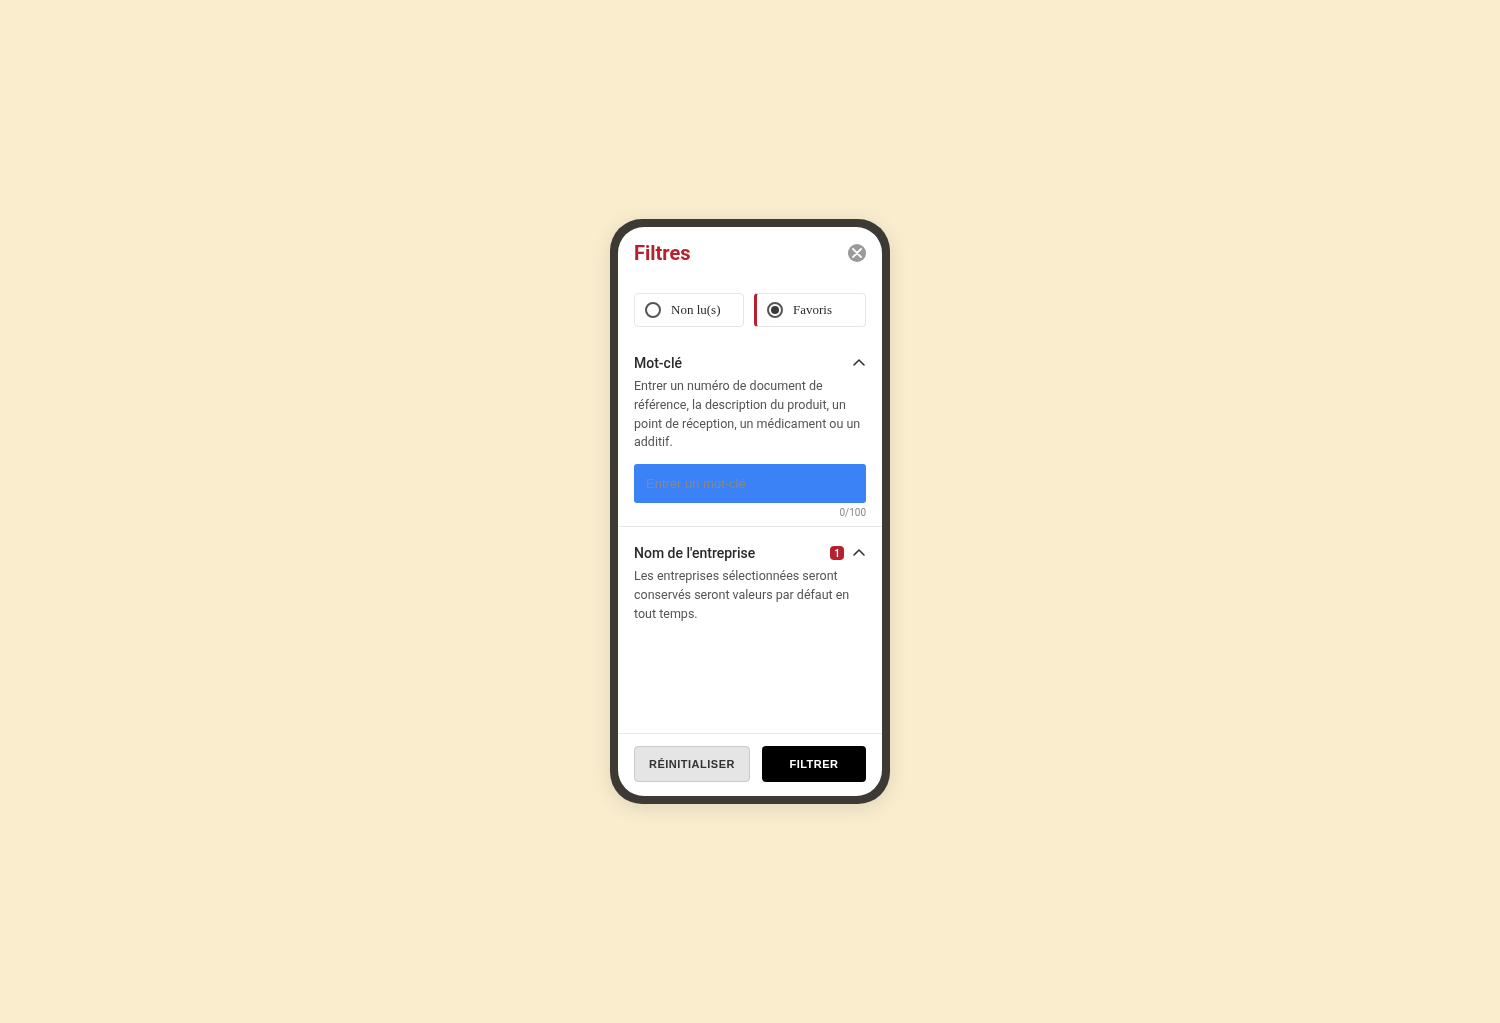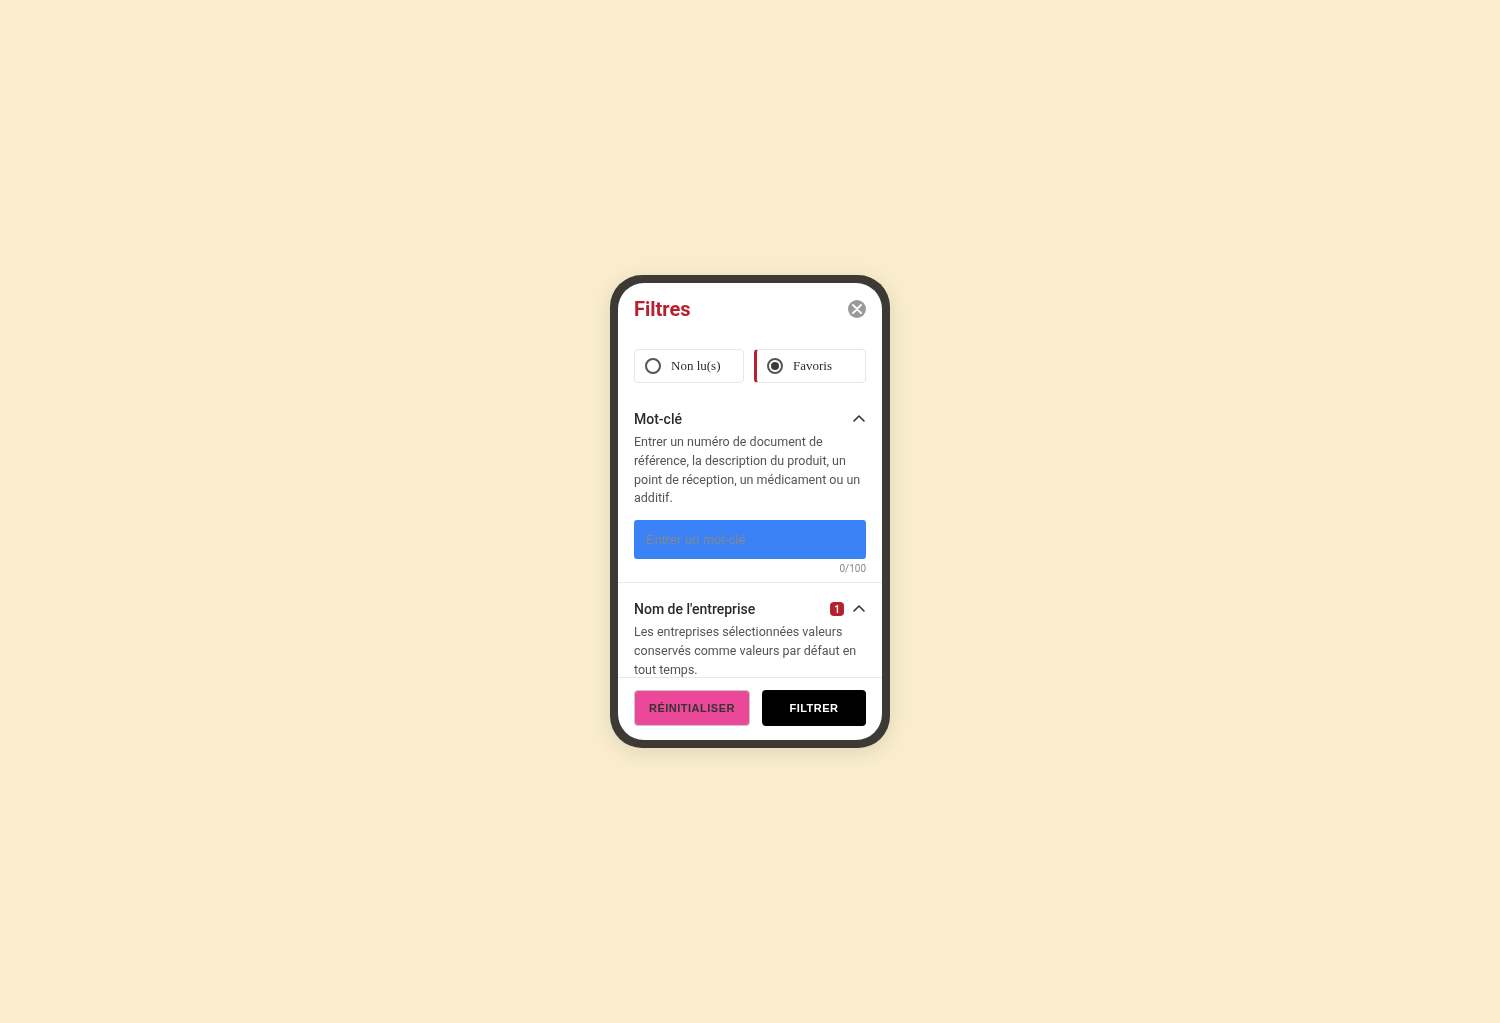--- a/index.html
+++ b/index.html
@@ -11,21 +11,21 @@
       background: #f9edce;
       width: 1500px;
       height: 1023px;
       display: flex;
       align-items: center;
       justify-content: center;
       font-family: -apple-system, BlinkMacSystemFont, "Segoe UI", Roboto, sans-serif;
     }
     .phone-frame {
       width: 280px;
-      height: 473px;
+      height: 585px;
       background: #3d3935;
       border-radius: 32px;
       padding: 8px;
       box-shadow: 0 4px 20px rgba(0,0,0,0.1);
     }
     .phone-screen {
       width: 100%;
       height: 100%;
       background: #ffffff;
       border-radius: 26px;
@@ -215,21 +215,21 @@
       padding: 11px 8px;
       font-size: 11px;
       font-weight: 600;
       letter-spacing: 0.5px;
       cursor: pointer;
       text-align: center;
       border: none;
     }
     .btn-reset {
       flex: 0 0 auto;
-      background: #ec4899;
+      background: #e5e5e5;
       color: #333;
       border: 1px solid #c8c8c8;
       padding-left: 14px;
       padding-right: 14px;
     }
     .btn-filter {
       flex: 1;
       background: #000000;
       color: #fff;
     }
@@ -283,21 +283,21 @@
       <div class="section-header">
         <div class="section-title">Nom de l'entreprise</div>
         <div class="section-right">
           <div class="badge">1</div>
           <svg class="chevron" viewBox="0 0 14 14">
             <path d="M2 9 L7 4 L12 9" stroke="#333" stroke-width="1.6" fill="none" stroke-linecap="round" stroke-linejoin="round"></path>
           </svg>
         </div>
       </div>
 
-      <div class="section-desc">Les entreprises sélectionnées valeurs conservés comme valeurs par défaut en tout temps.</div>
+      <div class="section-desc">Les entreprises sélectionnées seront conservés seront valeurs par défaut en tout temps.</div>
 
 
     </div>
 
     <div class="footer">
       <button class="btn btn-reset">RÉINITIALISER</button>
       <button class="btn btn-filter">FILTRER</button>
     </div>
 
   </div>

